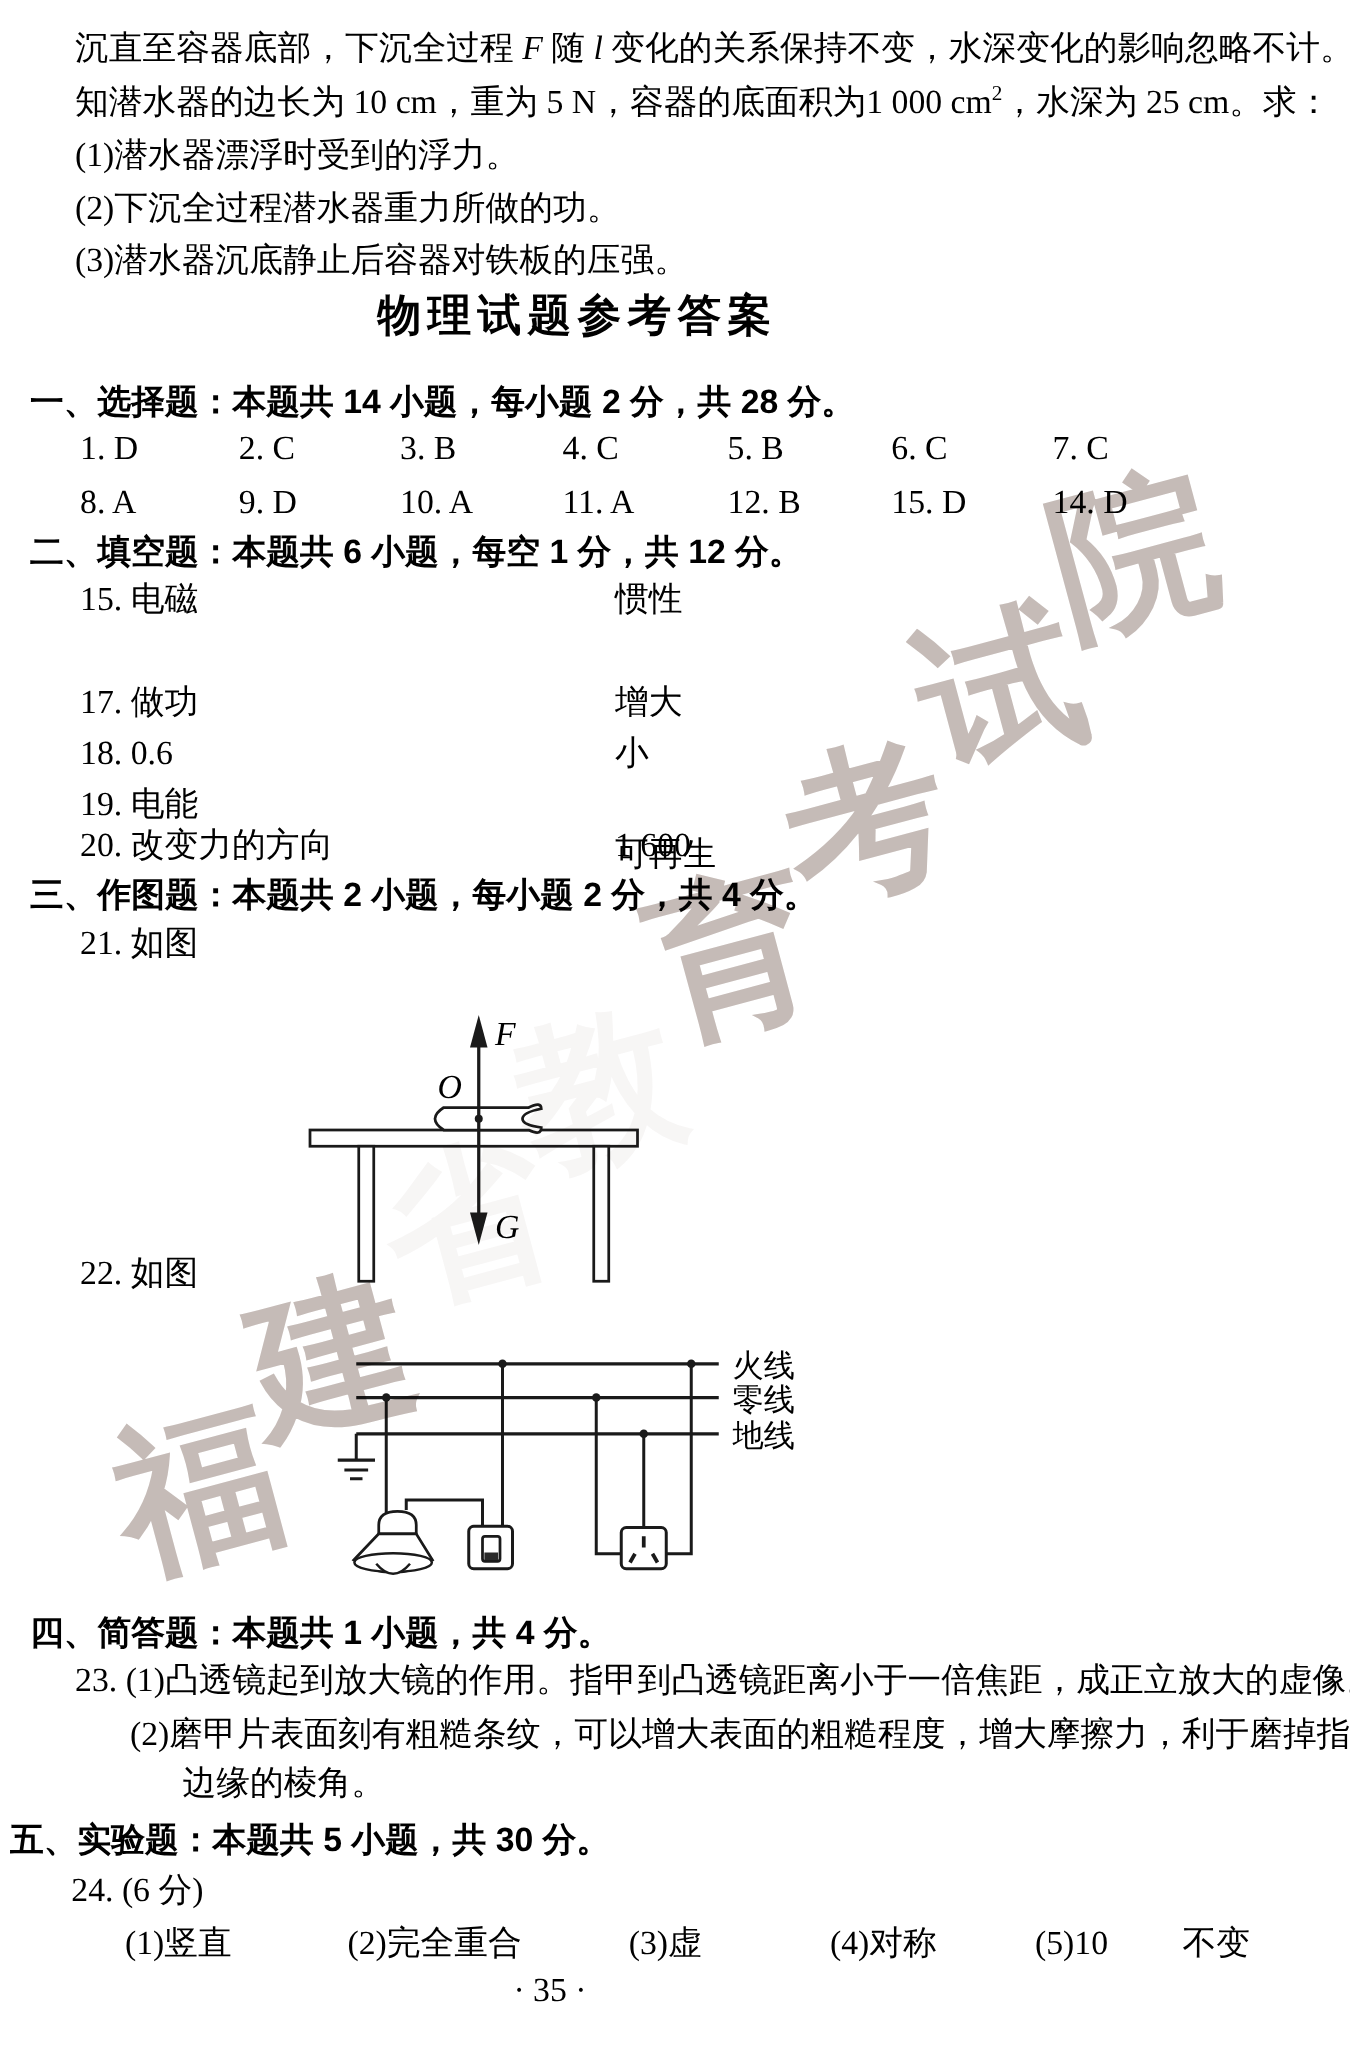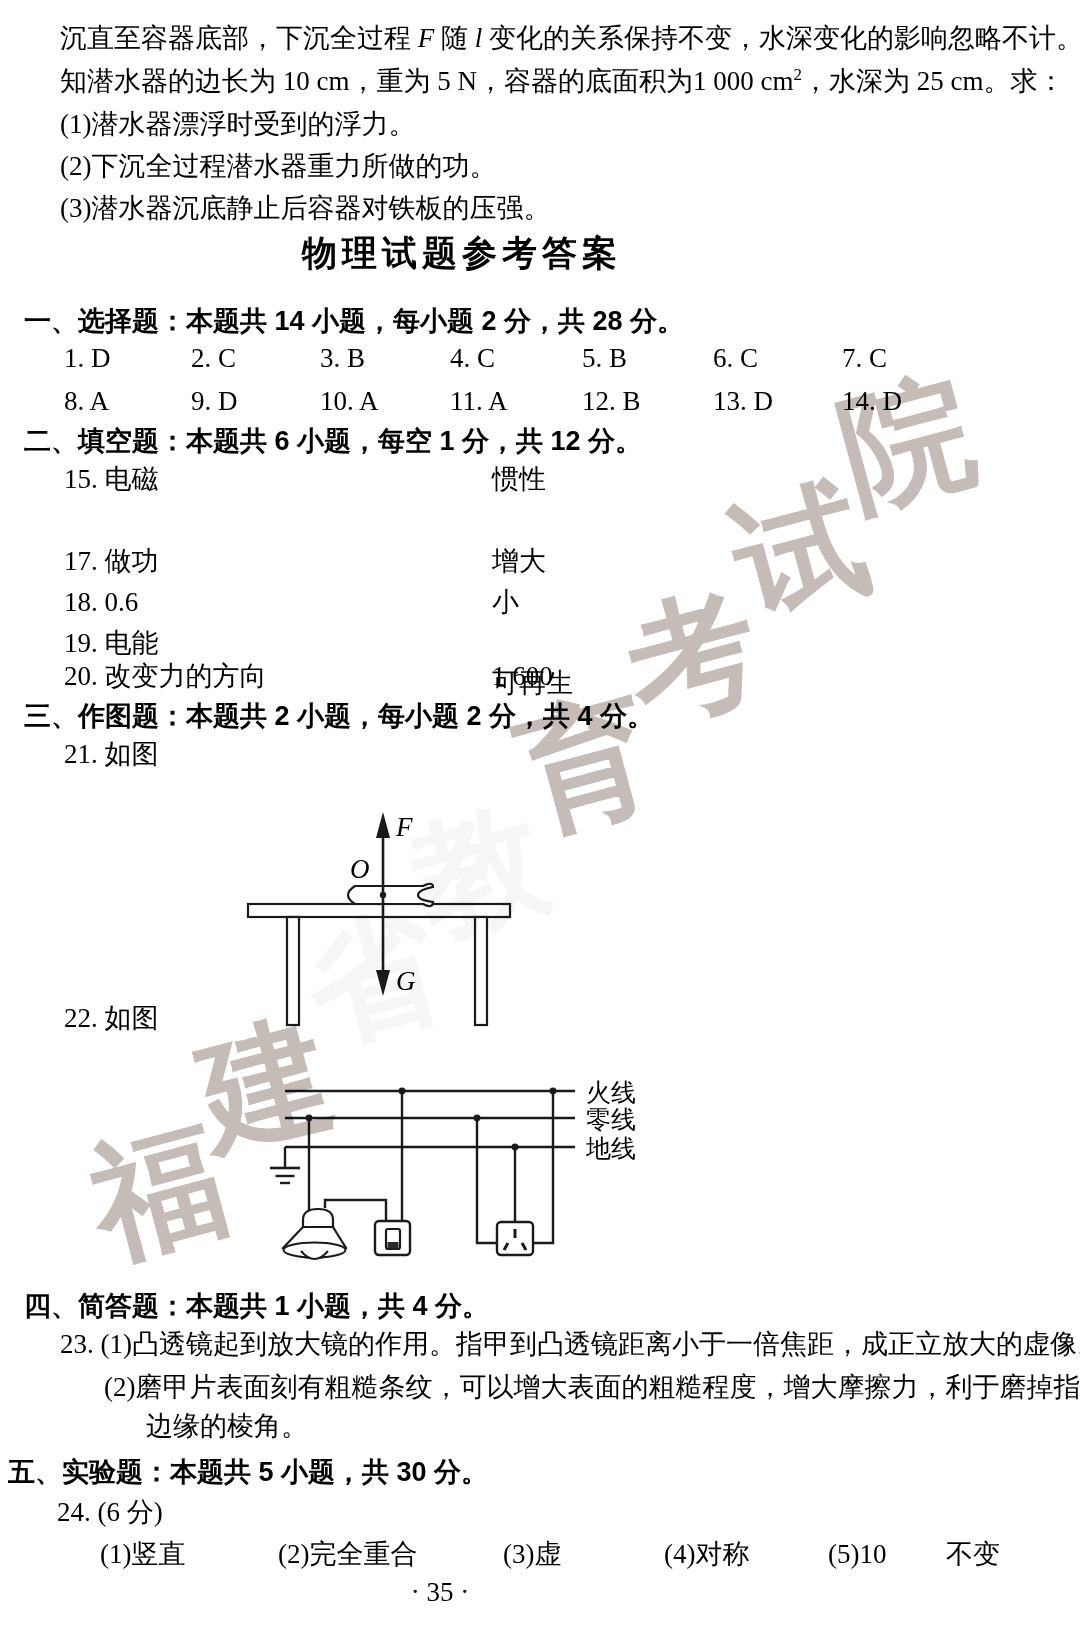--- a/index.html
+++ b/index.html
@@ -55,21 +55,21 @@
     <span class="t col" style="left:582px;">5. B</span>
     <span class="t col" style="left:713px;">6. C</span>
     <span class="t col" style="left:842px;">7. C</span>
   </div>
   <div class="row" style="top:385px;">
     <span class="t col" style="left:64px;">8. A</span>
     <span class="t col" style="left:191px;">9. D</span>
     <span class="t col" style="left:320px;">10. A</span>
     <span class="t col" style="left:450px;">11. A</span>
     <span class="t col" style="left:582px;">12. B</span>
-    <span class="t col" style="left:713px;">13. D</span>
+    <span class="t col" style="left:713px;">15. D</span>
     <span class="t col" style="left:842px;">14. D</span>
   </div>
 
   <div class="t hdr" style="left:24px;top:425px;">二、填空题：本题共 6 小题，每空 1 分，共 12 分。</div>
   <div class="row" style="top:463px;">
     <span class="t col" style="left:64px;">15. 电磁</span>
     <span class="t col" style="left:492px;">惯性</span>
   </div>
   <div class="row" style="top:545px;">
     <span class="t col" style="left:64px;">17. 做功</span>

